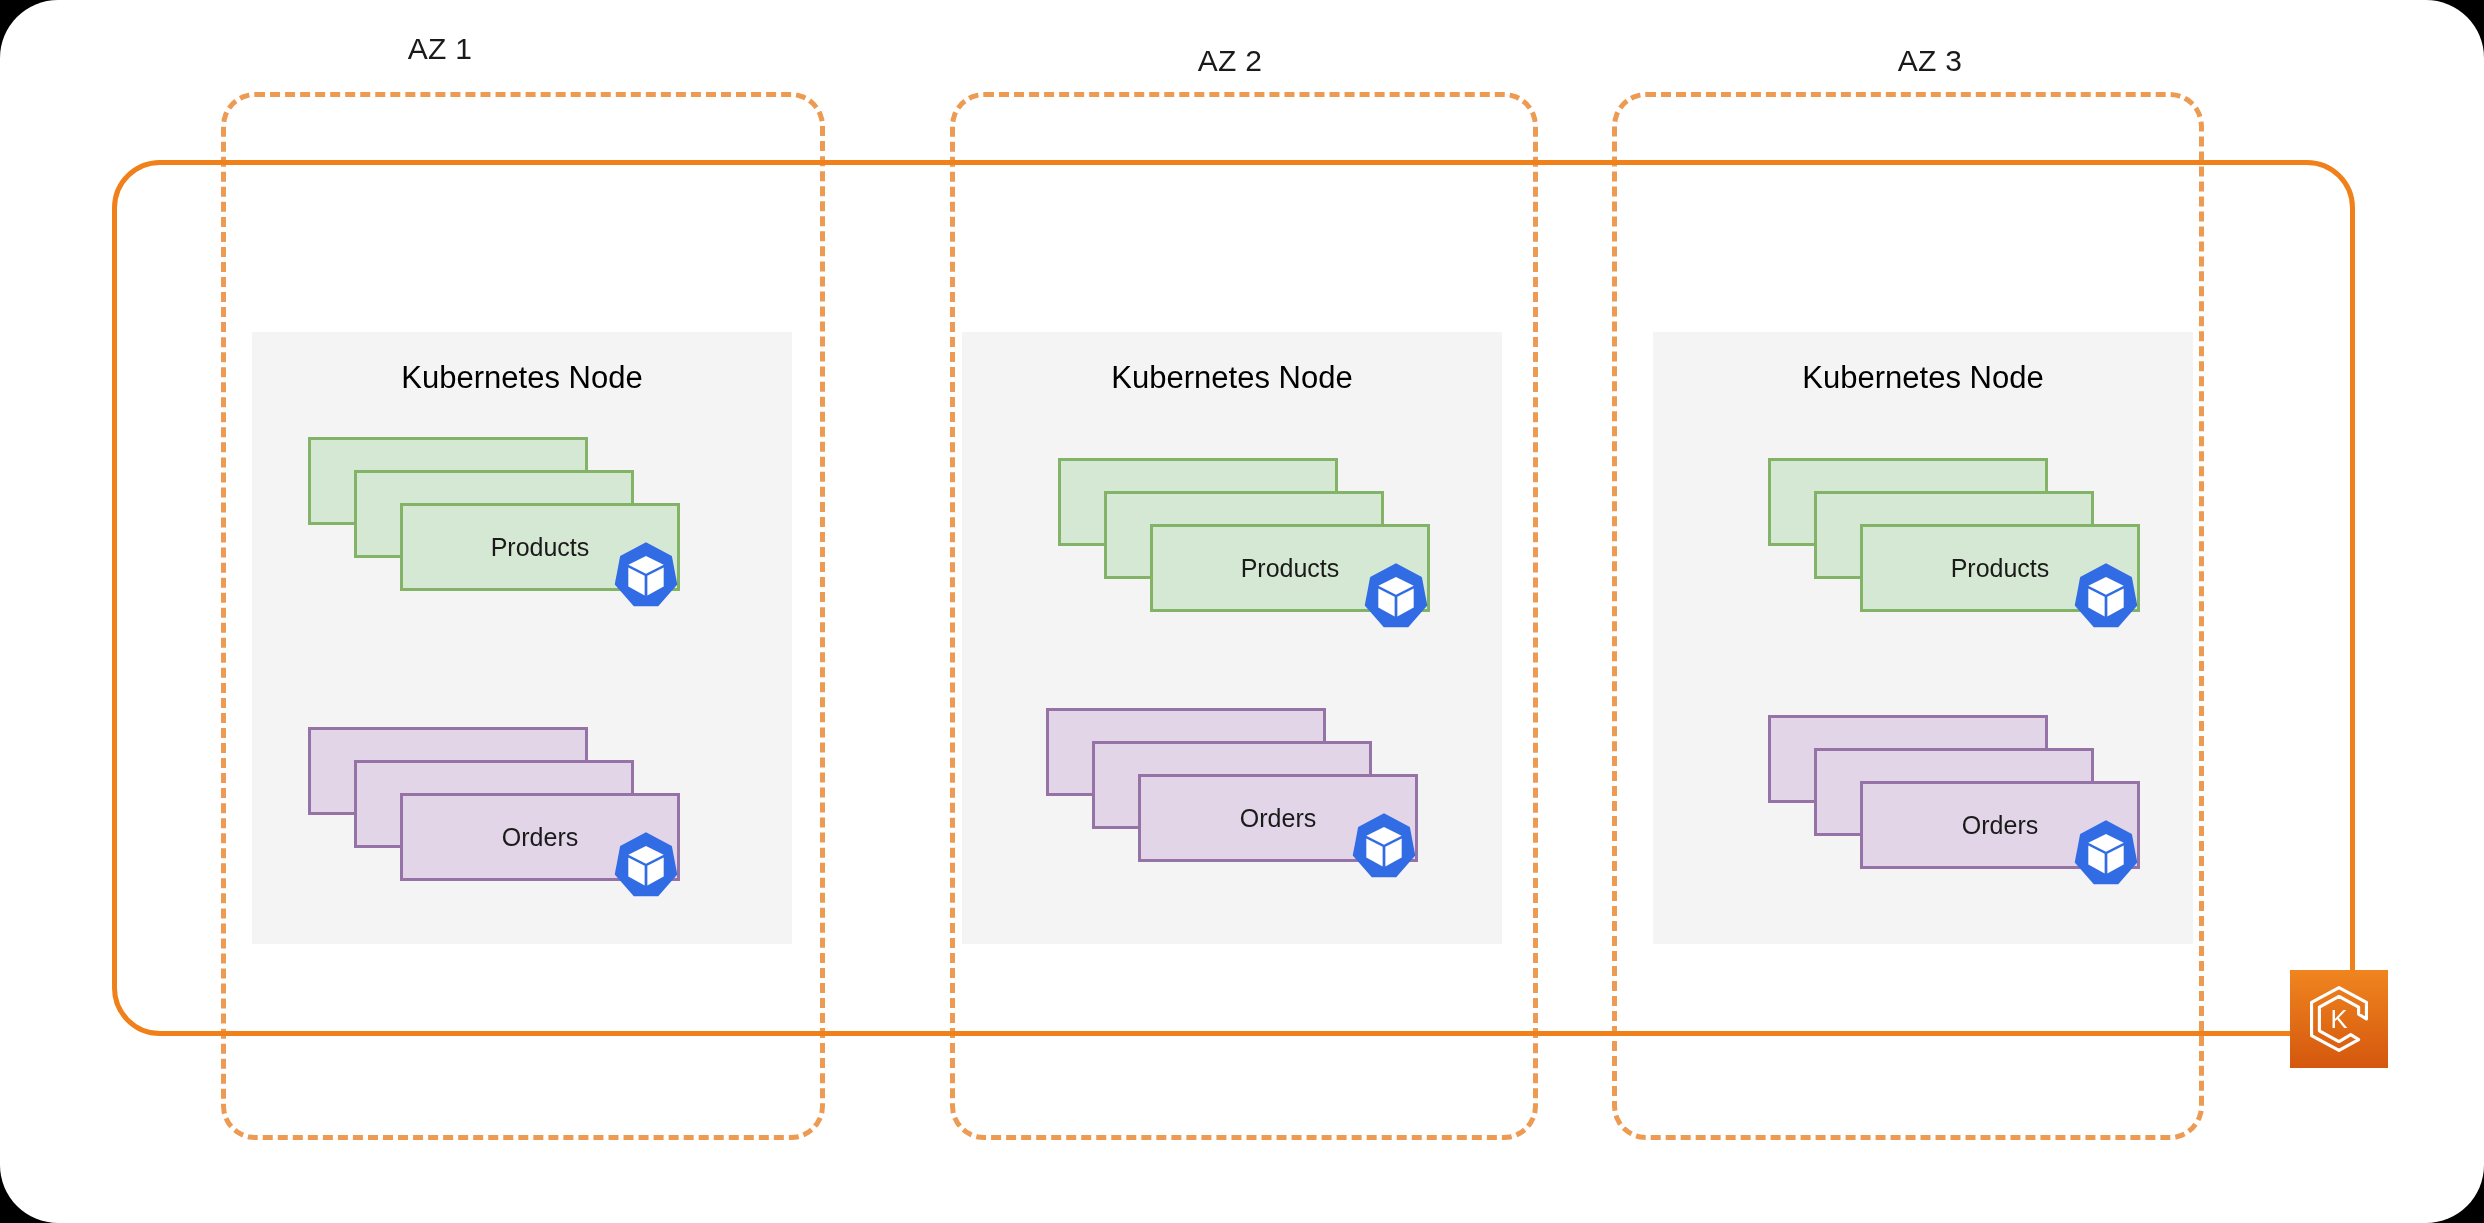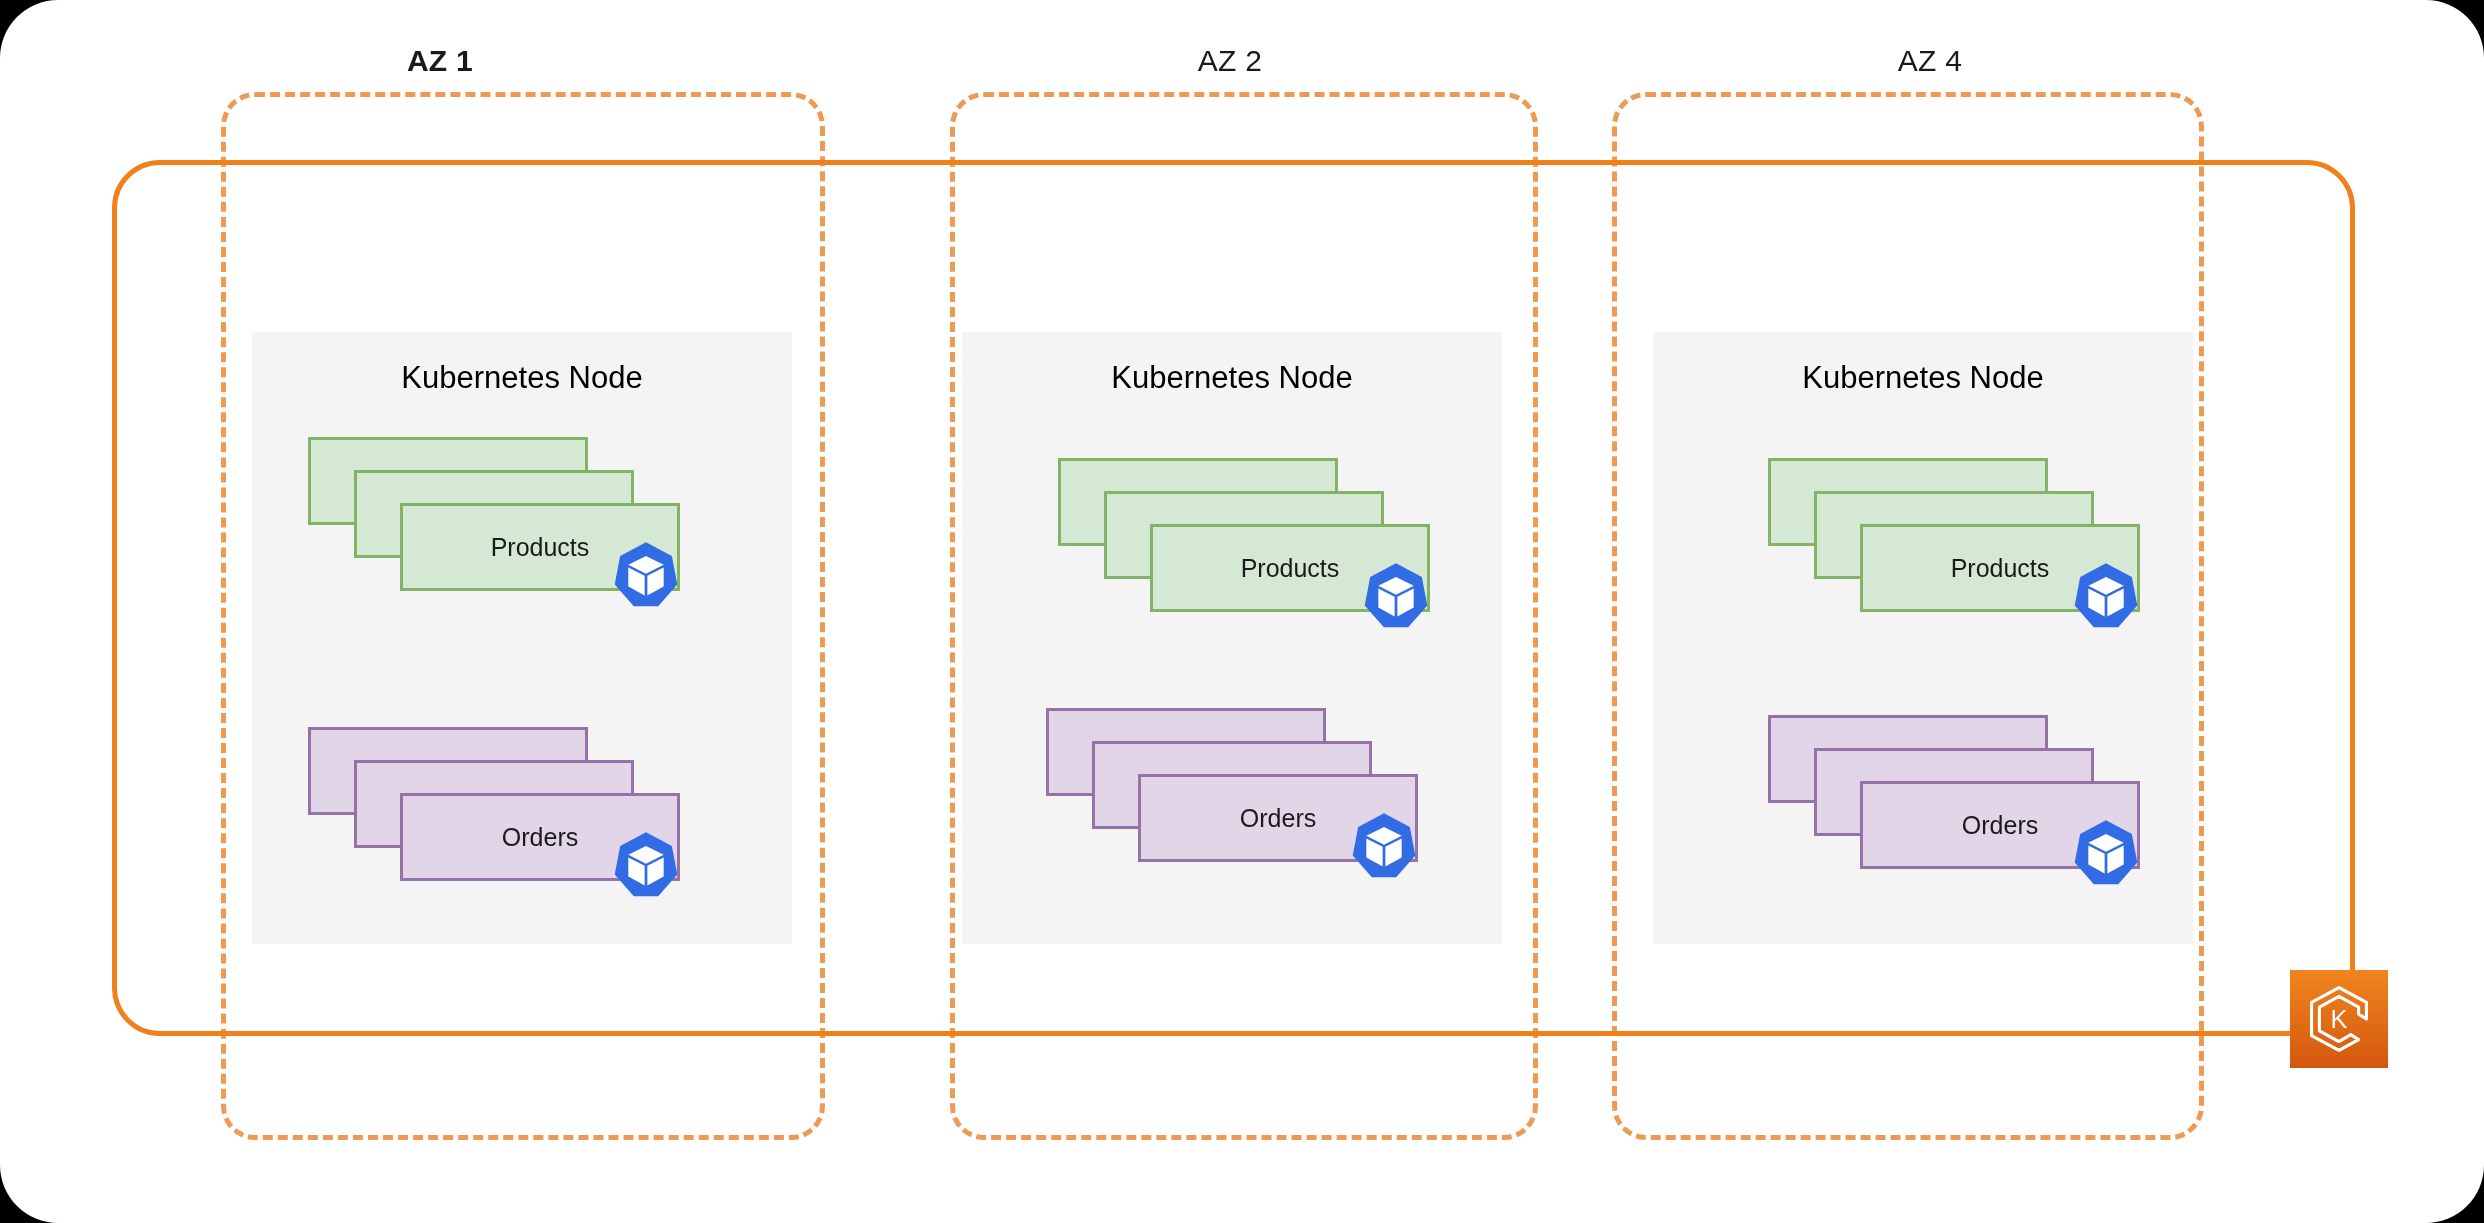--- a/index.html
+++ b/index.html
@@ -110,27 +110,27 @@
     height: 98px;
   }
   .eks-tile svg { display: block; width: 100%; height: 100%; }
 </style>
 </head>
 <body>
 
 <div id="canvas">
   <div class="sheet"></div>
 
-  <div class="az-label" style="left:340px; top:44px; width:200px;font-weight:bold;">AZ 1</div>
+  <div class="az-label" style="left:340px; top:32px; width:200px;">AZ 1</div>
   <div class="az-col" style="left:221px; top:92px; width:604px; height:1048px;"></div>
 
   <div class="az-label" style="left:1130px; top:44px; width:200px;text-align:center;">AZ 2</div>
   <div class="az-col" style="left:950px; top:92px; width:588px; height:1048px;"></div>
 
-  <div class="az-label" style="left:1830px; top:44px; width:200px;">AZ 4</div>
+  <div class="az-label" style="left:1830px; top:44px; width:200px;">AZ 3</div>
   <div class="az-col" style="left:1612px; top:92px; width:592px; height:1048px;"></div>
 
   <div class="cluster-border" style="left:112px; top:160px; width:2243px; height:876px;"></div>
 
   <div class="node-box" style="left:252px; top:332px; width:540px; height:612px;">
     <div class="node-title">Kubernetes Node</div>
   </div>
 
   <div class="stack" style="left:308px; top:437px; width:372px; height:150px;">
     <div class="card card-green" style="left:0px;  top:0px;  width:280px; height:88px;"></div>

